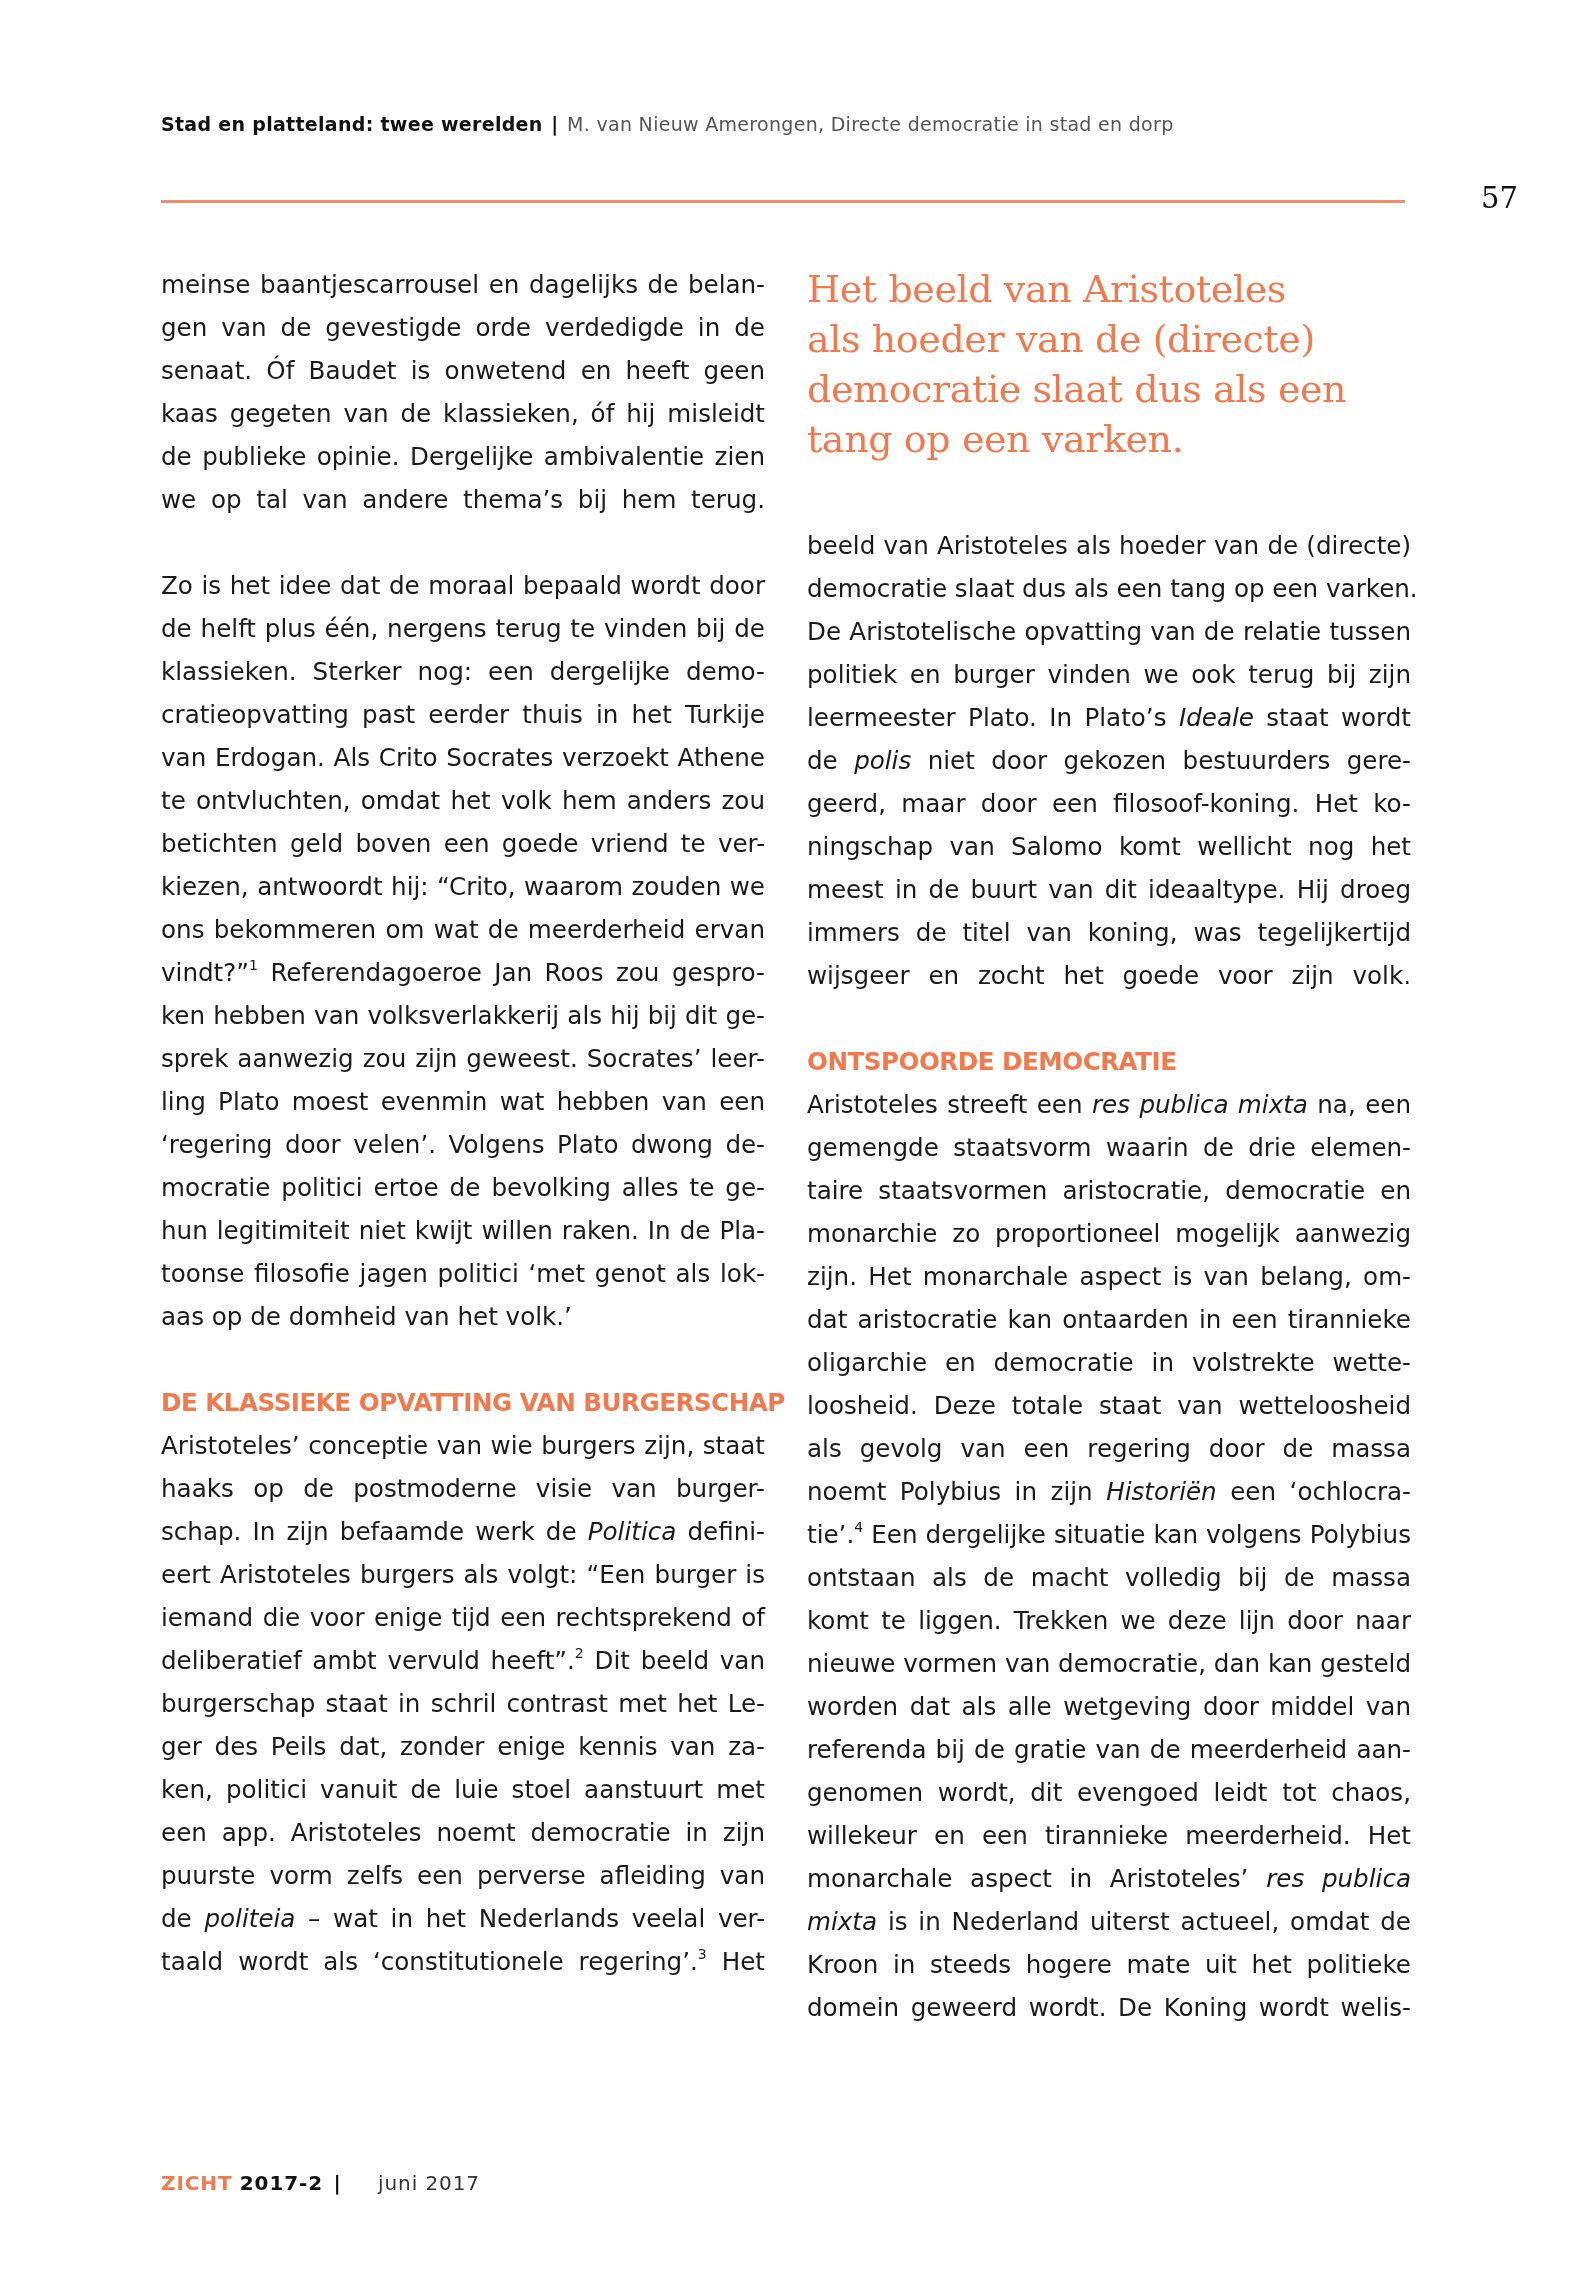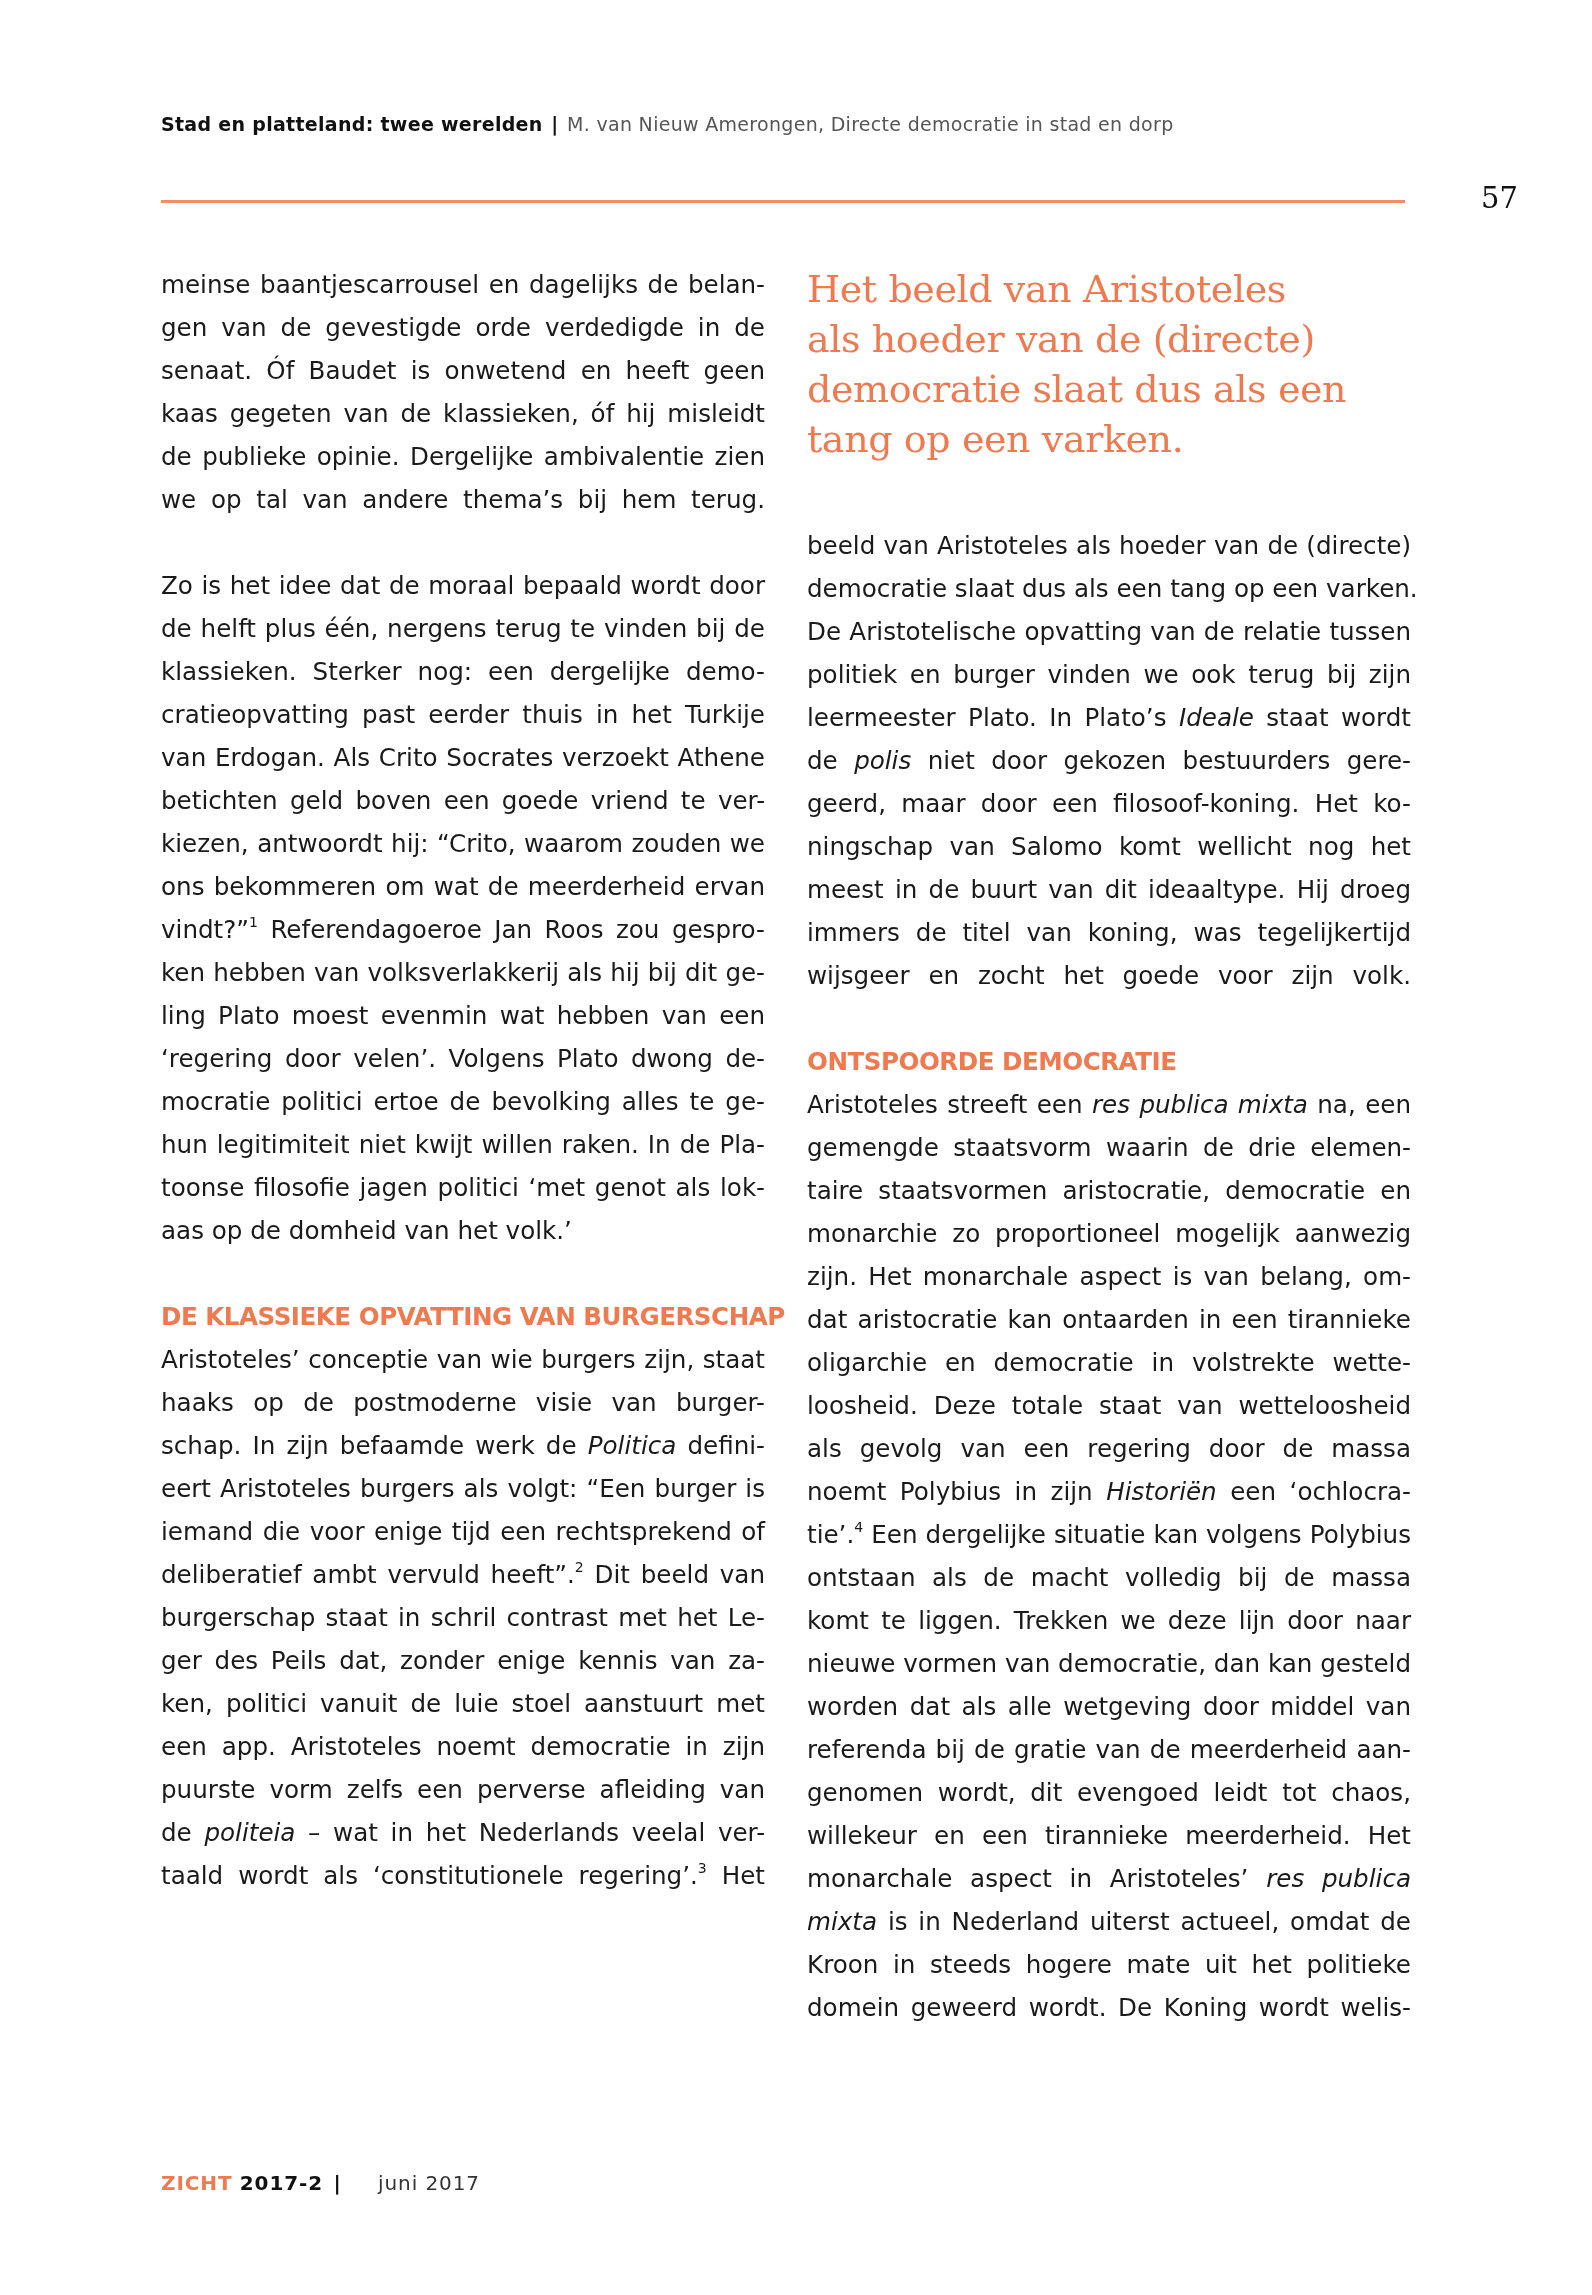--- a/index.html
+++ b/index.html
@@ -52,25 +52,27 @@
     <span class="line"><span>senaat. Óf Baudet is onwetend en heeft geen</span></span>
     <span class="line"><span>kaas gegeten van de klassieken, óf hij misleidt</span></span>
     <span class="line"><span>de publieke opinie. Dergelijke ambivalentie zien</span></span>
     <span class="line"><span>we op tal van andere thema’s bij hem terug.</span></span>
     <span class="gap"></span>
     <span class="line"><span>Zo is het idee dat de moraal bepaald wordt door</span></span>
     <span class="line"><span>de helft plus één, nergens terug te vinden bij de</span></span>
     <span class="line"><span>klassieken. Sterker nog: een dergelijke demo-</span></span>
     <span class="line"><span>cratieopvatting past eerder thuis in het Turkije</span></span>
     <span class="line"><span>van Erdogan. Als Crito Socrates verzoekt Athene</span></span>
+    <span class="line"><span>te ontvluchten, omdat het volk hem anders zou</span></span>
     <span class="line"><span>betichten geld boven een goede vriend te ver-</span></span>
     <span class="line"><span>kiezen, antwoordt hij: “Crito, waarom zouden we</span></span>
     <span class="line"><span>ons bekommeren om wat de meerderheid ervan</span></span>
     <span class="line"><span>vindt?”</span><sup>1</sup><span> Referendagoeroe Jan Roos zou gespro-</span></span>
     <span class="line"><span>ken hebben van volksverlakkerij als hij bij dit ge-</span></span>
+    <span class="line"><span>sprek aanwezig zou zijn geweest. Socrates’ leer-</span></span>
     <span class="line"><span>ling Plato moest evenmin wat hebben van een</span></span>
     <span class="line"><span>‘regering door velen’. Volgens Plato dwong de-</span></span>
     <span class="line"><span>mocratie politici ertoe de bevolking alles te ge-</span></span>
     <span class="line"><span>hun legitimiteit niet kwijt willen raken. In de Pla-</span></span>
     <span class="line"><span>toonse filosofie jagen politici ‘met genot als lok-</span></span>
     <span class="line last"><span>aas op de domheid van het volk.’</span></span>
     <span class="gap"></span>
     <span class="heading">De klassieke opvatting van burgerschap</span>
     <span class="line"><span>Aristoteles’ conceptie van wie burgers zijn, staat</span></span>
     <span class="line"><span>haaks op de postmoderne visie van burger-</span></span>

